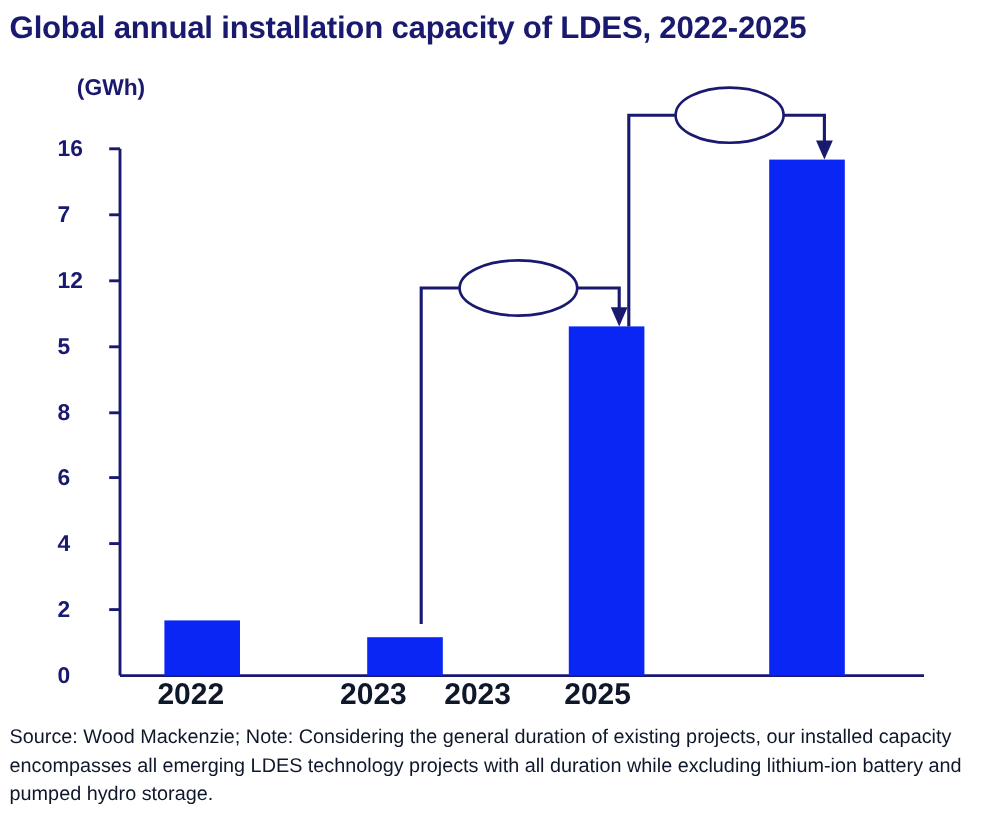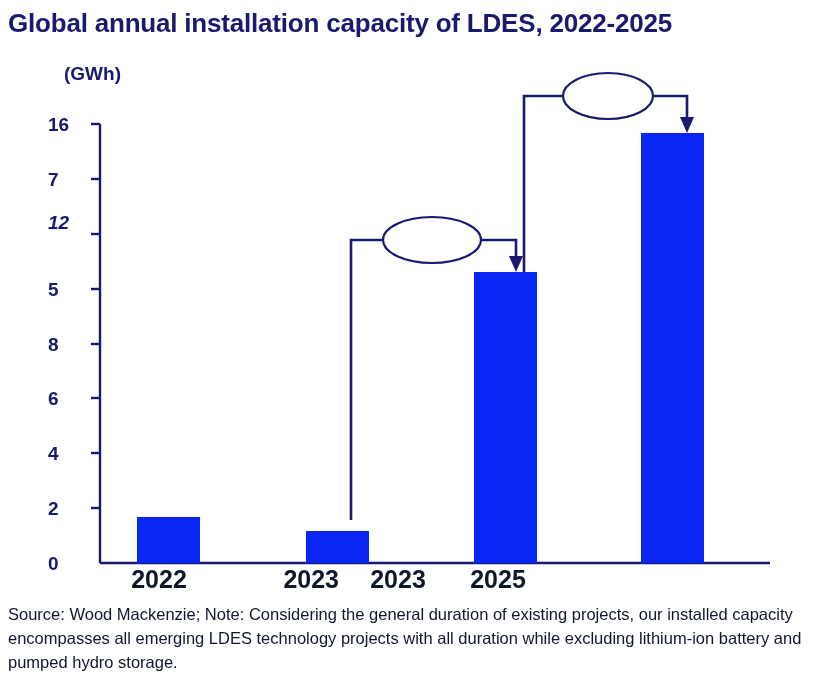--- a/index.html
+++ b/index.html
@@ -87,21 +87,21 @@
 <body>
 
 <div id="chart-root">
 
   <div class="chart-title">Global annual installation capacity of LDES, 2022-2025</div>
 
   <div class="axis-unit-label">(GWh)</div>
 
   <div class="ytick-label" style="left:48px; top:115px;">16</div>
   <div class="ytick-label" style="left:48px; top:170px;">7</div>
-  <div class="ytick-label" style="left:48px; top:213px;font-style:italic;">12</div>
+  <div class="ytick-label" style="left:48px; top:225px;">12</div>
   <div class="ytick-label" style="left:48px; top:280px;">5</div>
   <div class="ytick-label" style="left:48px; top:335px;">8</div>
   <div class="ytick-label" style="left:48px; top:389px;">6</div>
   <div class="ytick-label" style="left:48px; top:444px;">4</div>
   <div class="ytick-label" style="left:48px; top:499px;">2</div>
   <div class="ytick-label" style="left:48px; top:554px;">0</div>
 
   <div class="xtick-label" style="left:99px;  top:567px;">2022</div>
   <div class="xtick-label" style="left:219px; top:567px;text-align:right;">2023</div>
   <div class="xtick-label" style="left:338px; top:567px;">2023</div>

